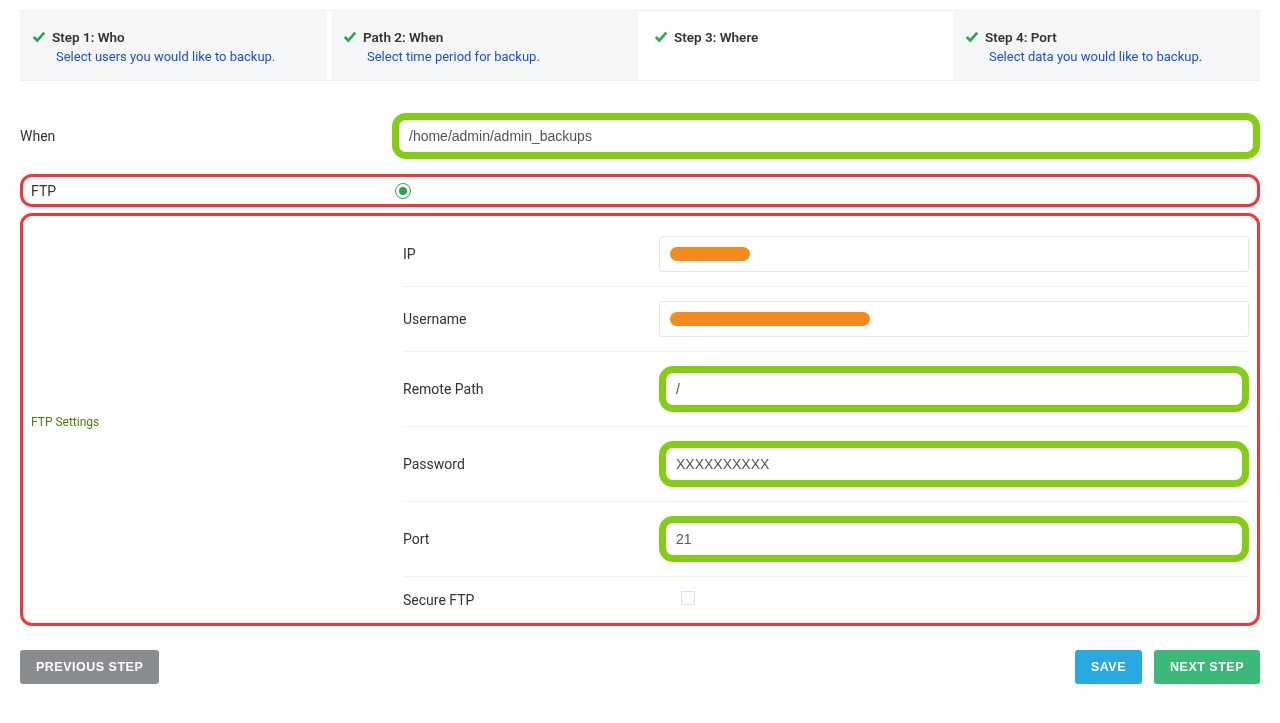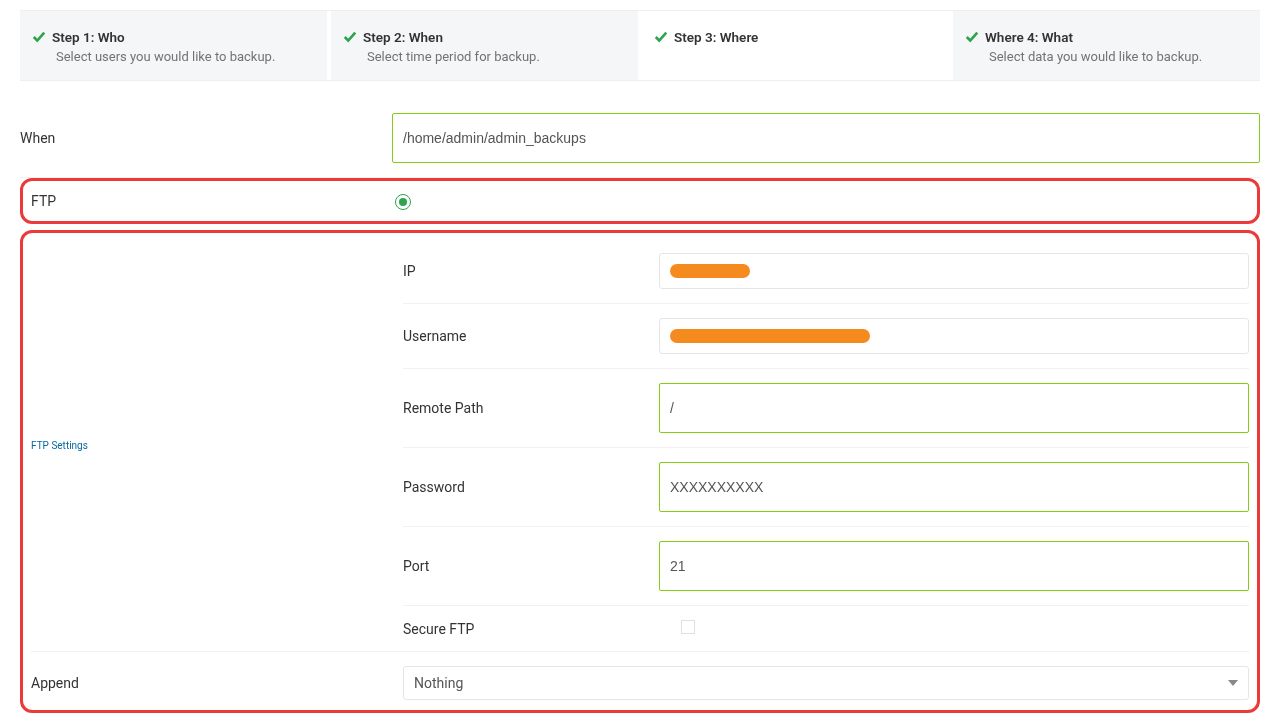--- a/index.html
+++ b/index.html
@@ -4,40 +4,40 @@
 <style>
 * { box-sizing: border-box; margin: 0; padding: 0; }
 body { font-family: -apple-system, BlinkMacSystemFont, "Segoe UI", Roboto, Helvetica, Arial, sans-serif; background: #fff; color: #333; font-size: 14px; }
 .container { width: 1260px; margin: 0 auto; padding: 10px; }
 
 .steps { display: flex; gap: 4px; border-top: 1px solid #eee; border-bottom: 1px solid #eee; padding: 0; margin-bottom: 18px; }
 .step { flex: 1; padding: 18px 12px 16px 12px; }
 .step.grey { background: #f5f6f7; }
 .step-head { display: flex; align-items: center; gap: 6px; margin-bottom: 4px; }
 .step-title { font-weight: 600; color: #333; font-size: 13.5px; }
-.step-sub { color: #737373; font-size: 13px; padding-left: 24px; }
+.step-sub { color: #1d4ed8; font-size: 13px; padding-left: 24px; }
 .check-icon { width: 14px; height: 14px; stroke: #2ea44f; stroke-width: 3; fill: none; }
 
 .row { display: flex; align-items: center; padding: 14px 0; border-bottom: 1px solid #f1f1f1; }
 .row:last-child { border-bottom: none; }
 .row-label { width: 372px; flex-shrink: 0; color: #333; font-size: 14px; }
 .row-control { flex: 1; }
 
 .radio { position: relative; width: 16px; height: 16px; border: 1px solid #ccc; border-radius: 50%; display: inline-block; vertical-align: middle; }
 .radio.checked { border-color: #2ea44f; }
 .radio.checked::after { content:""; position:absolute; top:3px; left:3px; width:8px; height:8px; border-radius:50%; background:#2ea44f; }
 
-.text-input { width: 100%; padding: 16px 10px; border: 1px solid #84cc16; border-radius: 2px; font-size: 14px; color: #555; }
+.text-input { width: 100%; padding: 8px 10px; border: 7px solid #84cc16; border-radius: 14px; font-size: 14px; color: #555; }
 .text-input.short { width: 100%; }
 
 .highlight-box { border: 3px solid #ec3a3a; border-radius: 12px; padding: 0 8px; }
-.ftp-row-hl { border: 3px solid #ec3a3a; border-radius: 12px; padding: 0 8px; margin-bottom: 6px; display:flex; align-items:center; height: 46px; }
+.ftp-row-hl { border: 3px solid #ec3a3a; border-radius: 12px; padding: 0 8px; margin-bottom: 6px; display:flex; align-items:center; height: 33px; }
 
 .ftp-settings { display: flex; padding-top: 6px; border-bottom: 1px solid #f1f1f1; }
-.ftp-left { width: 372px; flex-shrink: 0; display: flex; align-items: center; color: #0369a1; font-size: 10px; }
+.ftp-left { width: 372px; flex-shrink: 0; display: flex; align-items: center; color: #4d7c0f; font-size: 12px; }
 .ftp-right { flex: 1; }
 .sub-row { display: flex; align-items: center; padding: 14px 0; border-bottom: 1px solid #f1f1f1; gap: 0; }
 .sub-row:last-child { border-bottom: none; gap: 22px; }
 .sub-label { width: 256px; flex-shrink: 0; color: #333; font-size: 14px; }
 .sub-control { flex: 1; }
 
 .redact { display:inline-block; background:#f58a1f; border-radius: 7px; height: 14px; vertical-align: middle; }
 .redact-input { display:flex; align-items:center; width: 100%; padding: 8px 10px; border: 1px solid #e6e6e6; border-radius: 3px; height: 36px; }
 
 .checkbox { width: 14px; height: 14px; border: 1px solid #e0e0e0; background:#fff; display:inline-block; }
@@ -66,38 +66,38 @@
           </svg>
         <span class="step-title">Step 1: Who</span>
       </div>
       <div class="step-sub">Select users you would like to backup.</div>
     </div>
     <div class="step grey">
       <div class="step-head">
         <svg class="check-icon" viewBox="0 0 16 16">
             <polyline points="2,8 6,12 14,3"></polyline>
           </svg>
-        <span class="step-title">Step 2: When</span>
+        <span class="step-title">Path 2: When</span>
       </div>
       <div class="step-sub">Select time period for backup.</div>
     </div>
     <div class="step">
       <div class="step-head">
         <svg class="check-icon" viewBox="0 0 16 16">
             <polyline points="2,8 6,12 14,3"></polyline>
           </svg>
         <span class="step-title">Step 3: Where</span>
       </div>
     </div>
     <div class="step grey">
       <div class="step-head">
         <svg class="check-icon" viewBox="0 0 16 16">
             <polyline points="2,8 6,12 14,3"></polyline>
           </svg>
-        <span class="step-title">Where 4: What</span>
+        <span class="step-title">Step 4: Port</span>
       </div>
       <div class="step-sub">Select data you would like to backup.</div>
     </div>
   </div>
 
 
   <div class="row">
     <div class="row-label">When</div>
     <div class="row-control">
       <input type="text" class="text-input" value="/home/admin/admin_backups" style="">
@@ -158,29 +158,20 @@
         <div class="sub-row">
           <div class="sub-label">Secure FTP</div>
           <div class="sub-control">
             <span class="checkbox"></span>
           </div>
         </div>
 
       </div>
     </div>
 
-    <div class="append-row">
-      <div class="row-label">Append</div>
-      <div class="row-control">
-        <div class="select">
-          <span>Nothing</span>
-          <span class="caret"></span>
-        </div>
-      </div>
-    </div>
   </div>
 
   <div class="footer">
     <button class="btn btn-grey">PREVIOUS STEP</button>
     <div class="footer-right">
       <button class="btn btn-blue">SAVE</button>
       <button class="btn btn-green">NEXT STEP</button>
     </div>
   </div>
 

